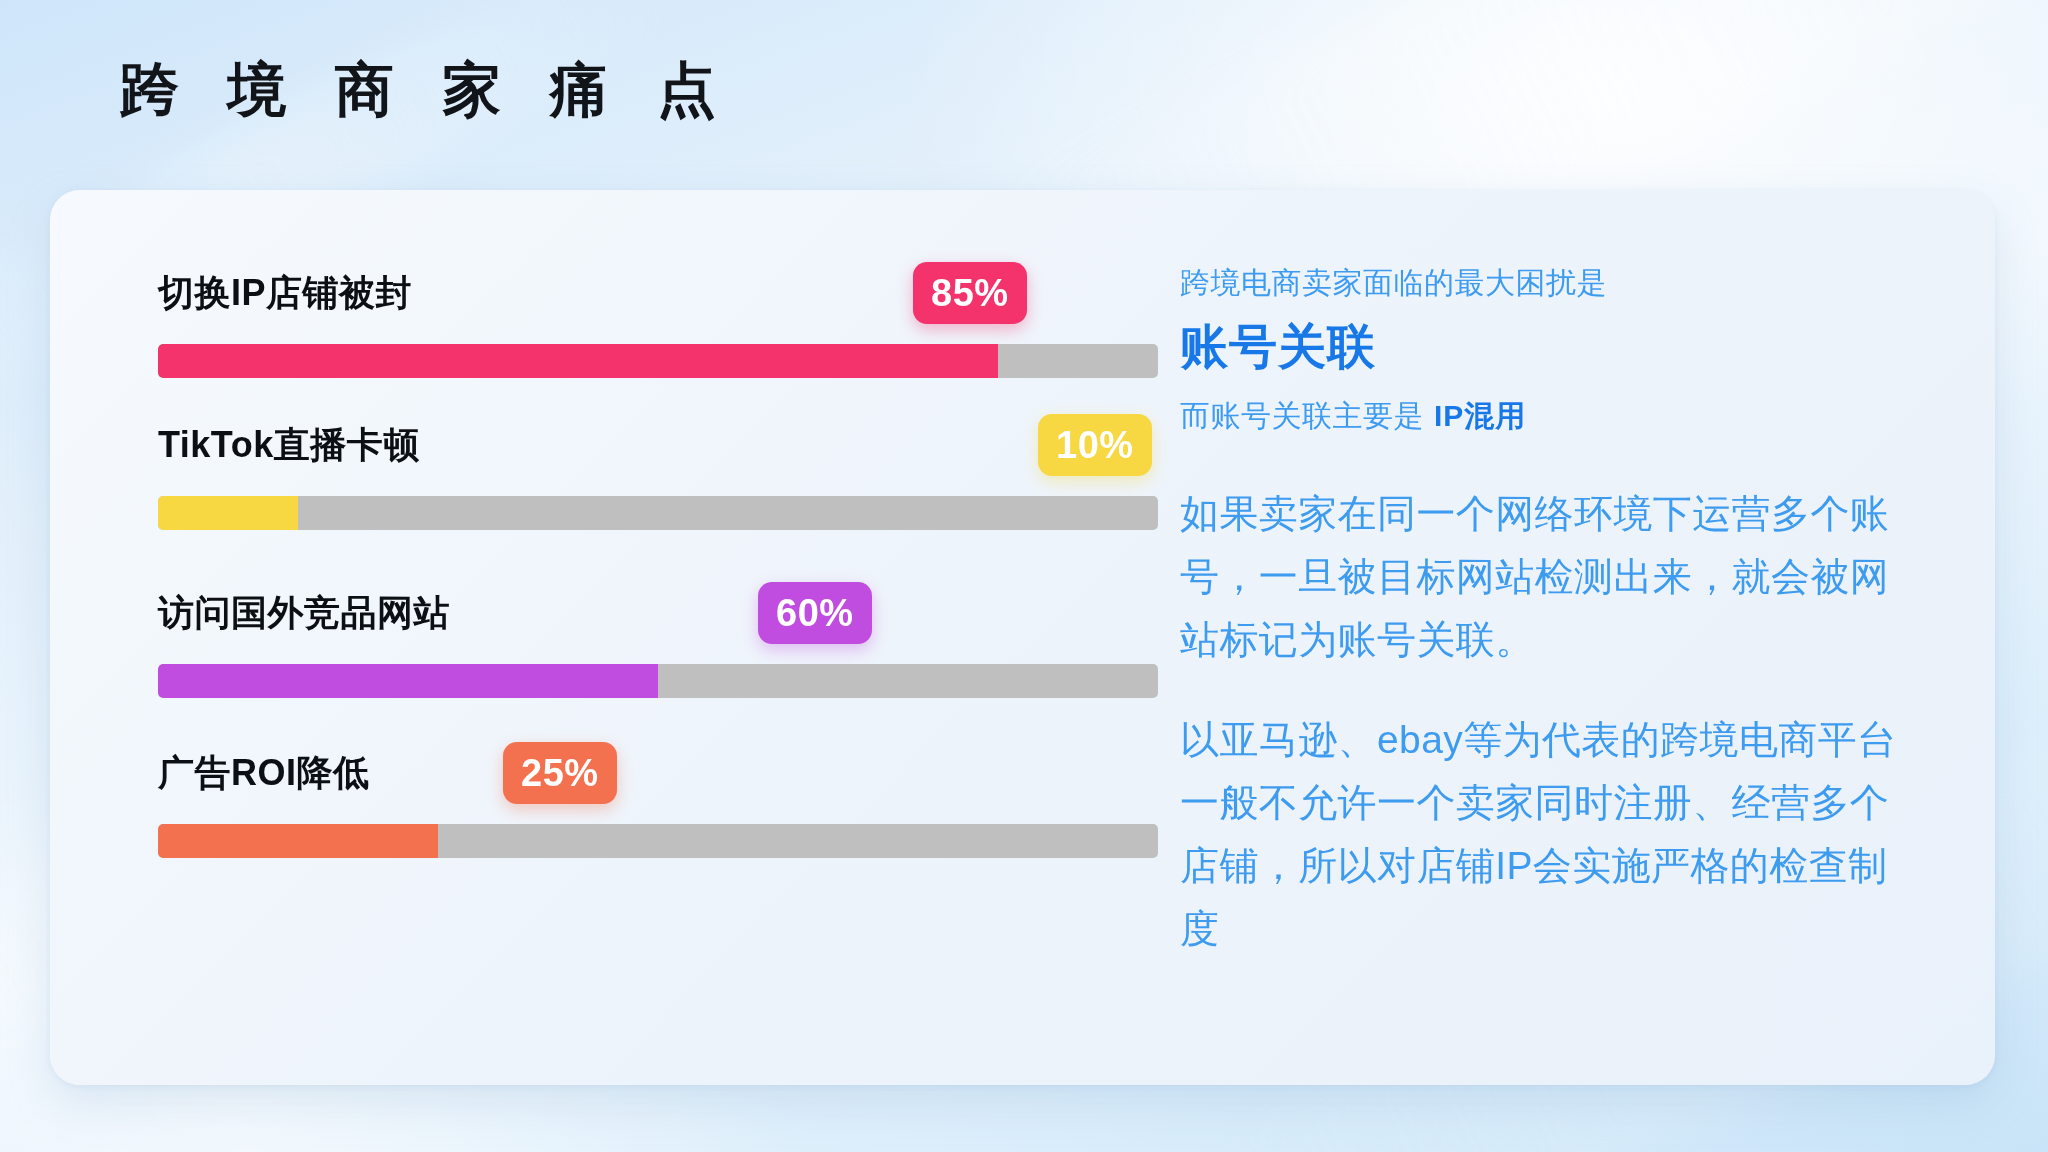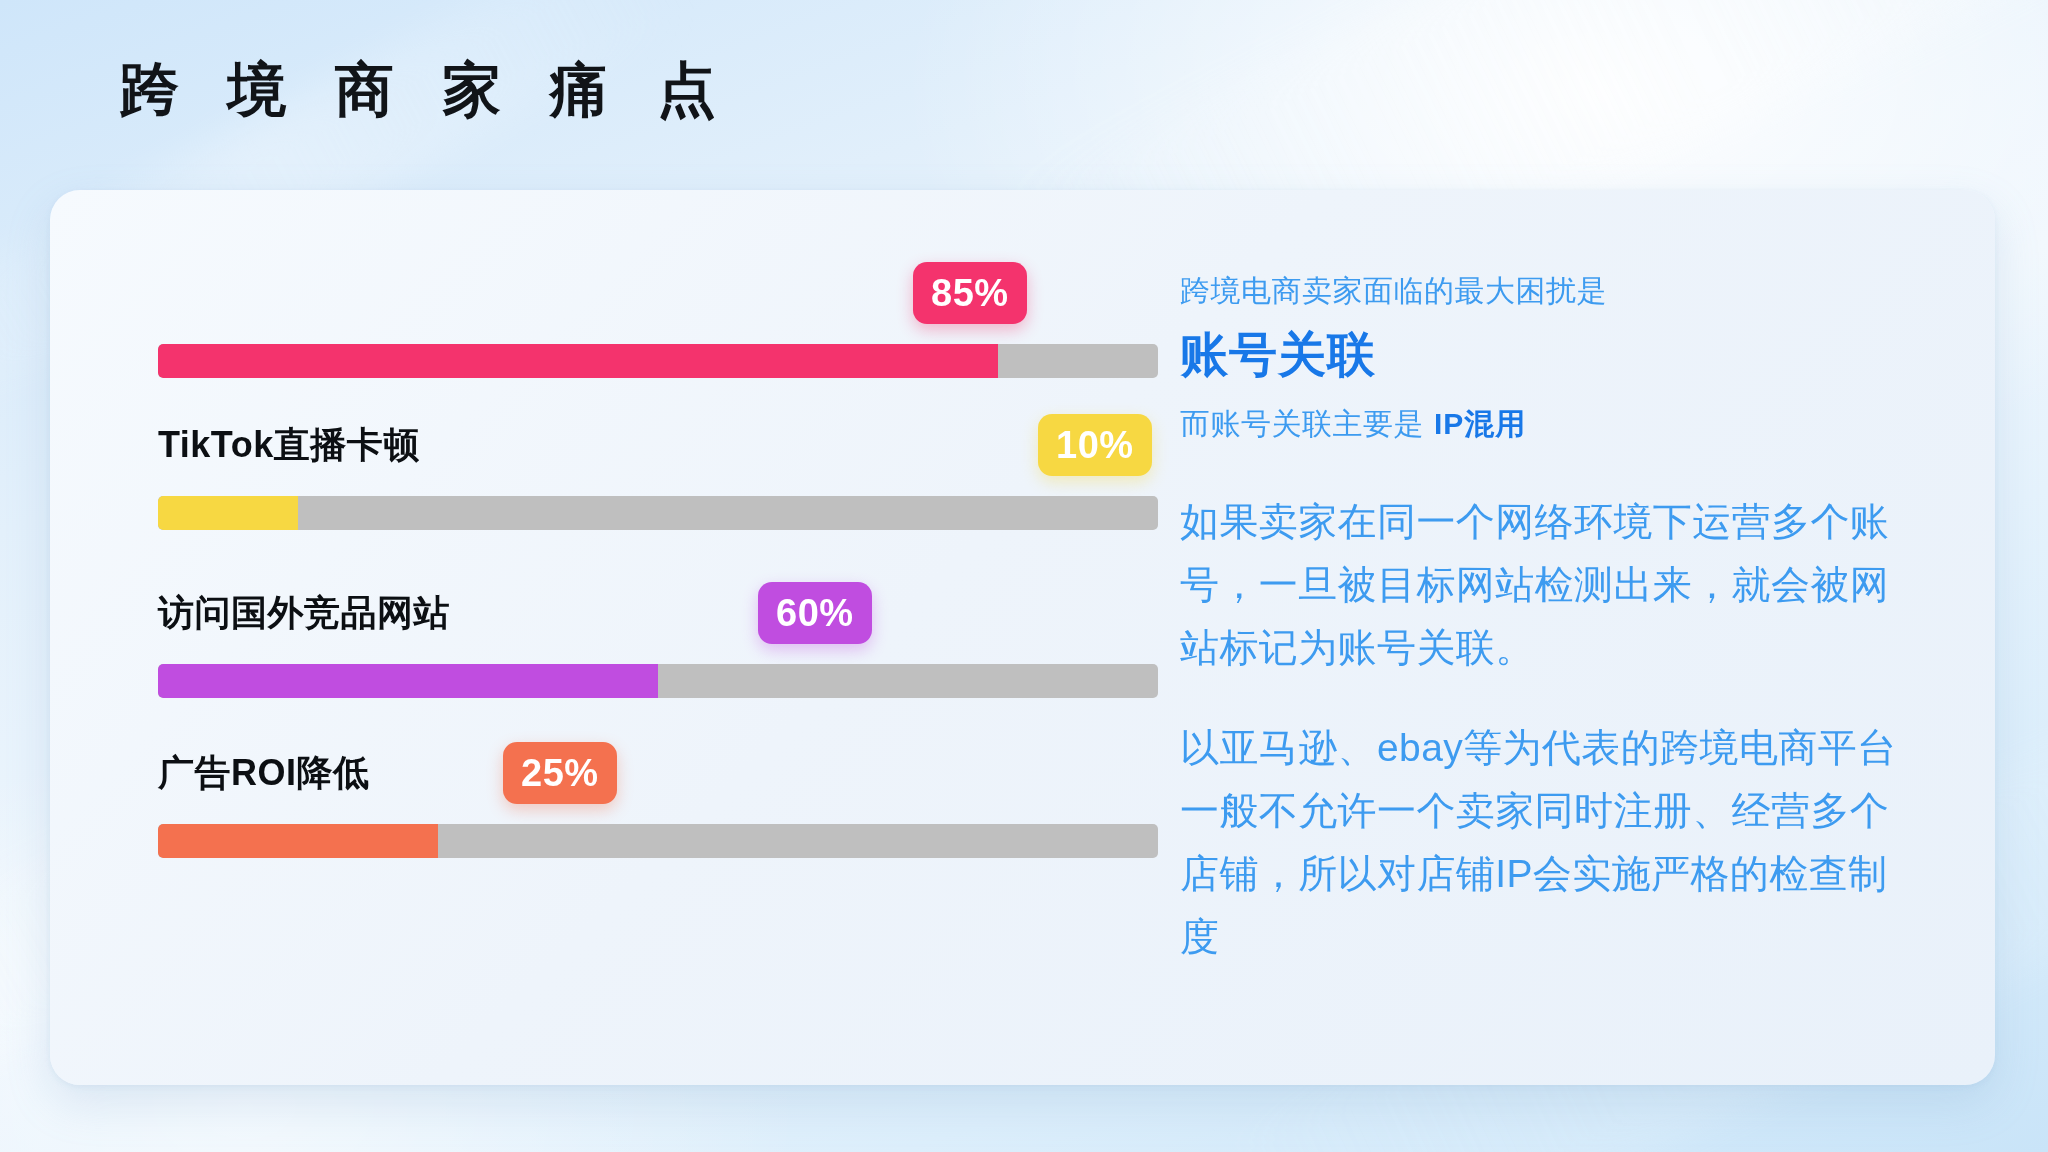--- a/index.html
+++ b/index.html
@@ -142,21 +142,20 @@
     top: 70px;
     width: 740px;
   }
 
   .lead-line {
     font-size: 30px;
     color: #3d9bf0;
     line-height: 1.5;
     letter-spacing: 0.5px;
     margin-bottom: 12px;
-    margin-top: 8px;
   }
 
   .big-highlight {
     font-size: 48px;
     font-weight: 700;
     color: #1878e8;
     letter-spacing: 1px;
     line-height: 1.25;
     margin-bottom: 16px;
   }
@@ -203,20 +202,21 @@
   <div class="streak s4"></div>
 
   <div class="page-title">跨 境 商 家 痛 点</div>
 
   <div class="card">
 
     <div class="chart-pane">
       <div id="bars-container">
           <div class="bar-row" style="top: 60px;">
             <div class="bar-head">
+              <div class="bar-label">切换IP店铺被封</div>
               <div class="badge" style="left: 805px; background: rgb(244, 51, 109); box-shadow: rgba(244, 51, 109, 0.333) 0px 6px 16px;">85%</div>
             </div>
             <div class="track" style="background: rgb(191, 191, 191);">
               <div class="fill" style="width: 84%; background: rgb(244, 51, 109);"></div>
             </div>
           </div>
           <div class="bar-row" style="top: 212px;">
             <div class="bar-head">
               <div class="bar-label">TikTok直播卡顿</div>
               <div class="badge" style="left: 930px; background: rgb(247, 216, 66); box-shadow: rgba(247, 216, 66, 0.333) 0px 6px 16px;">10%</div>

